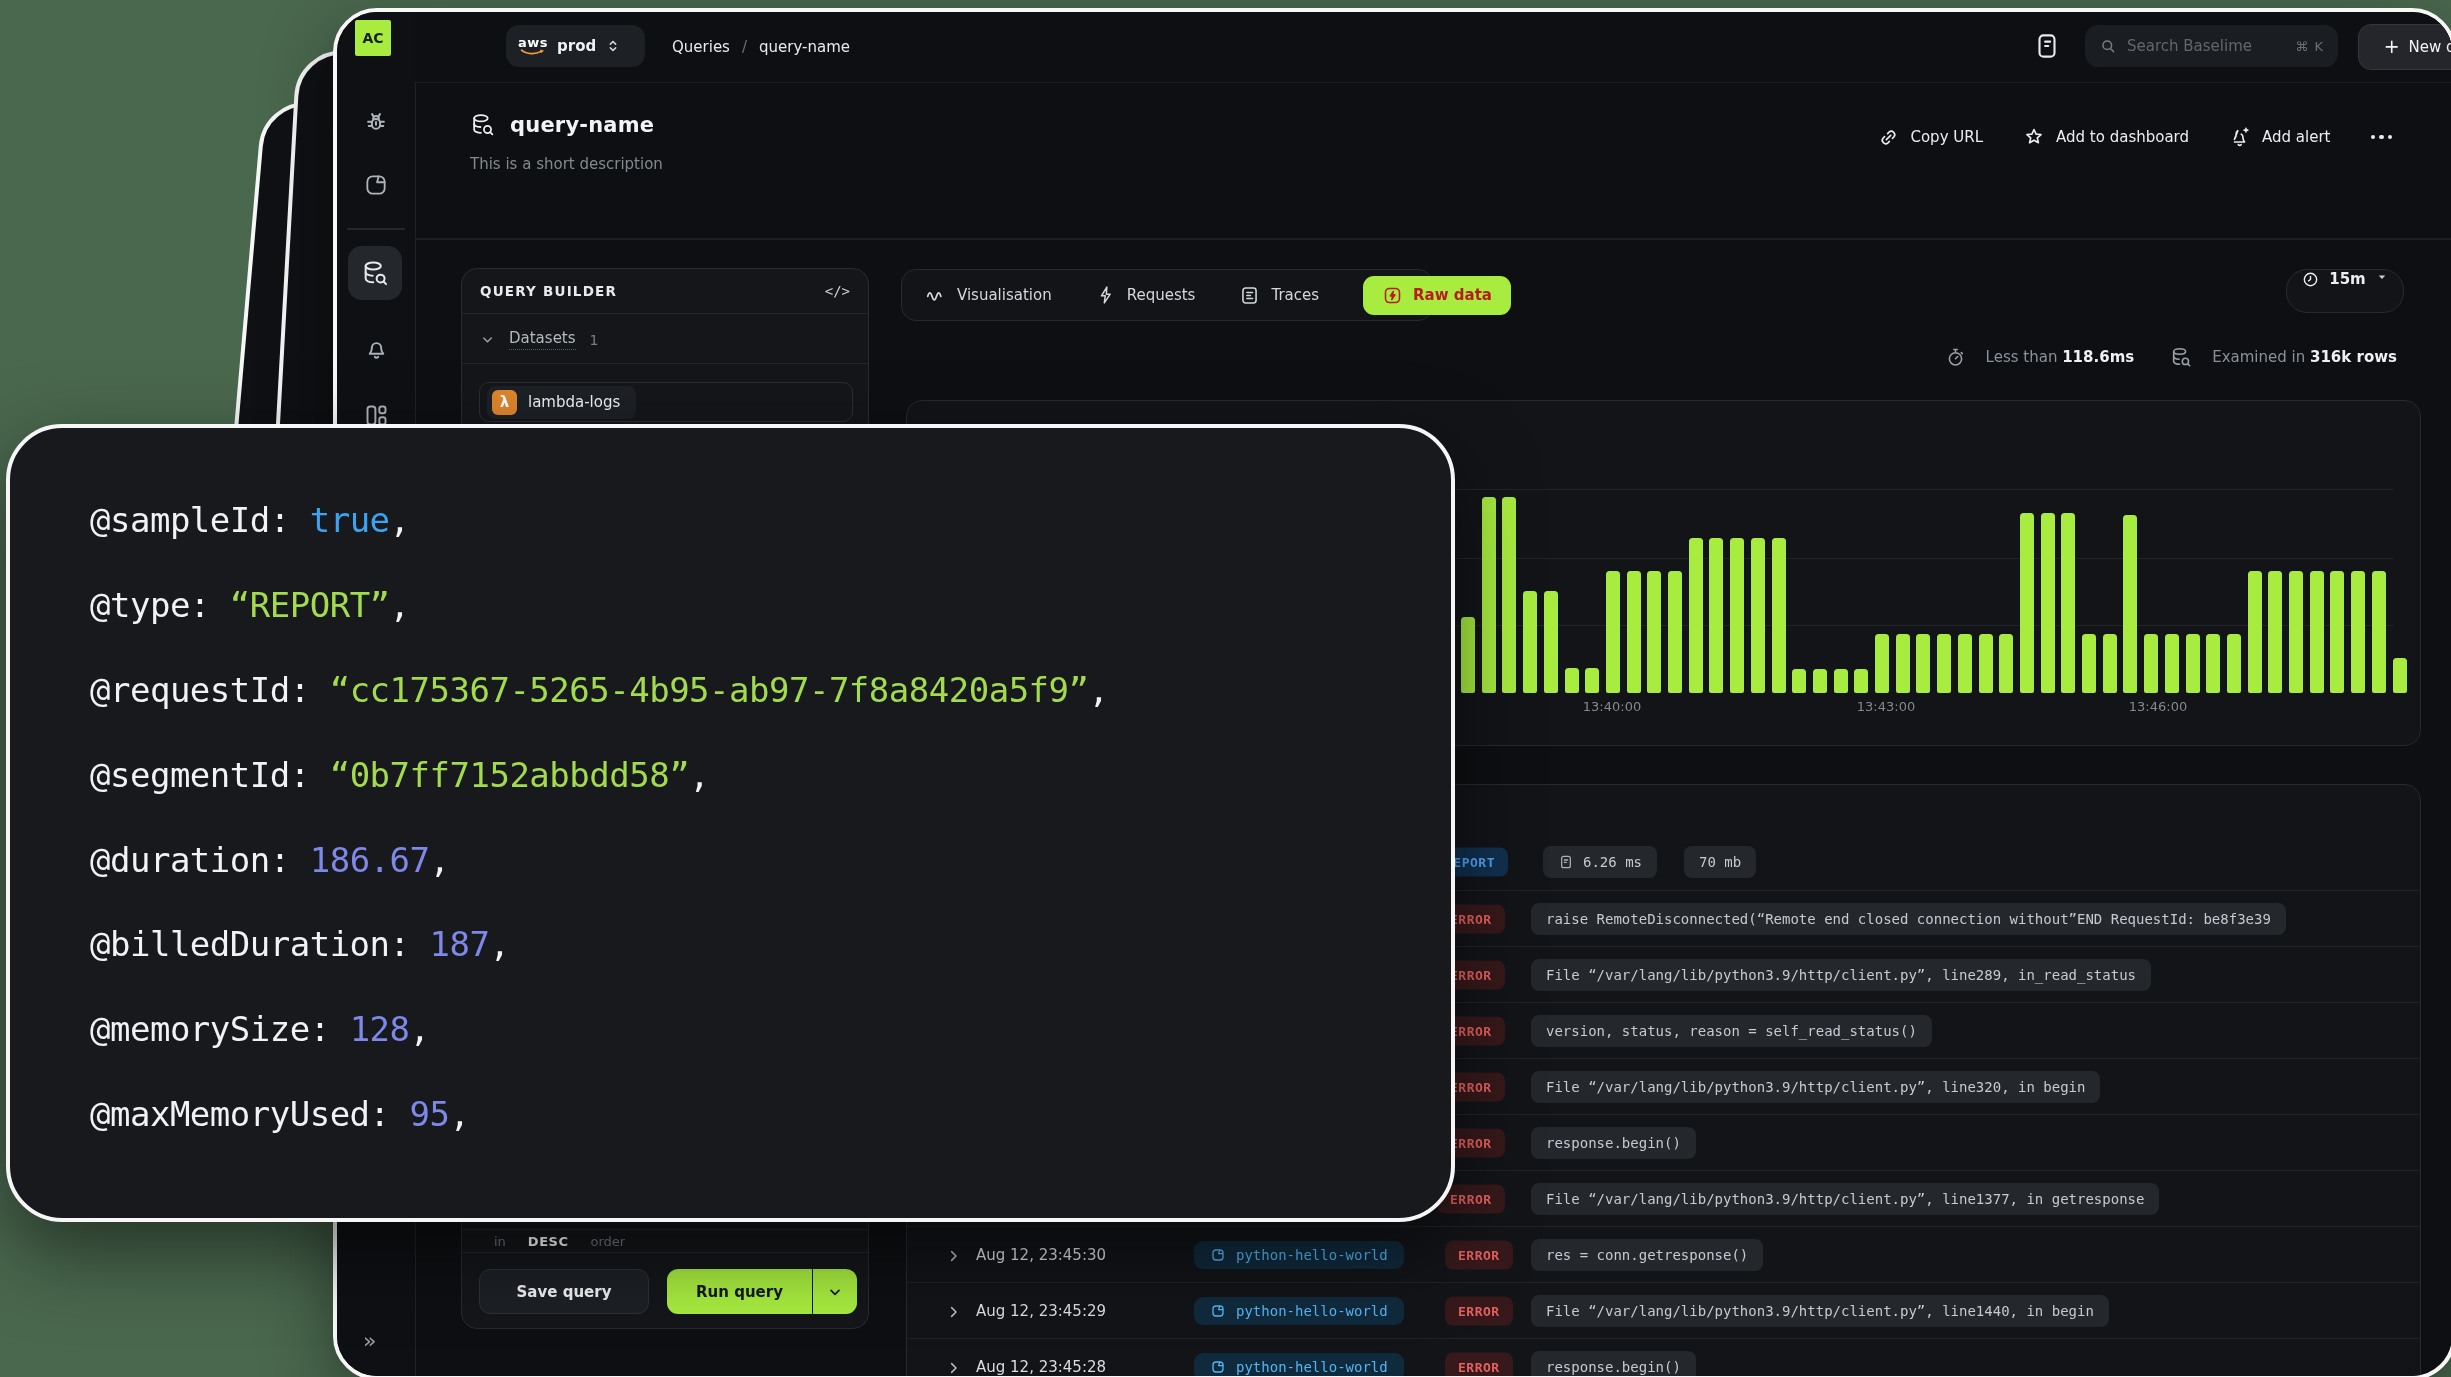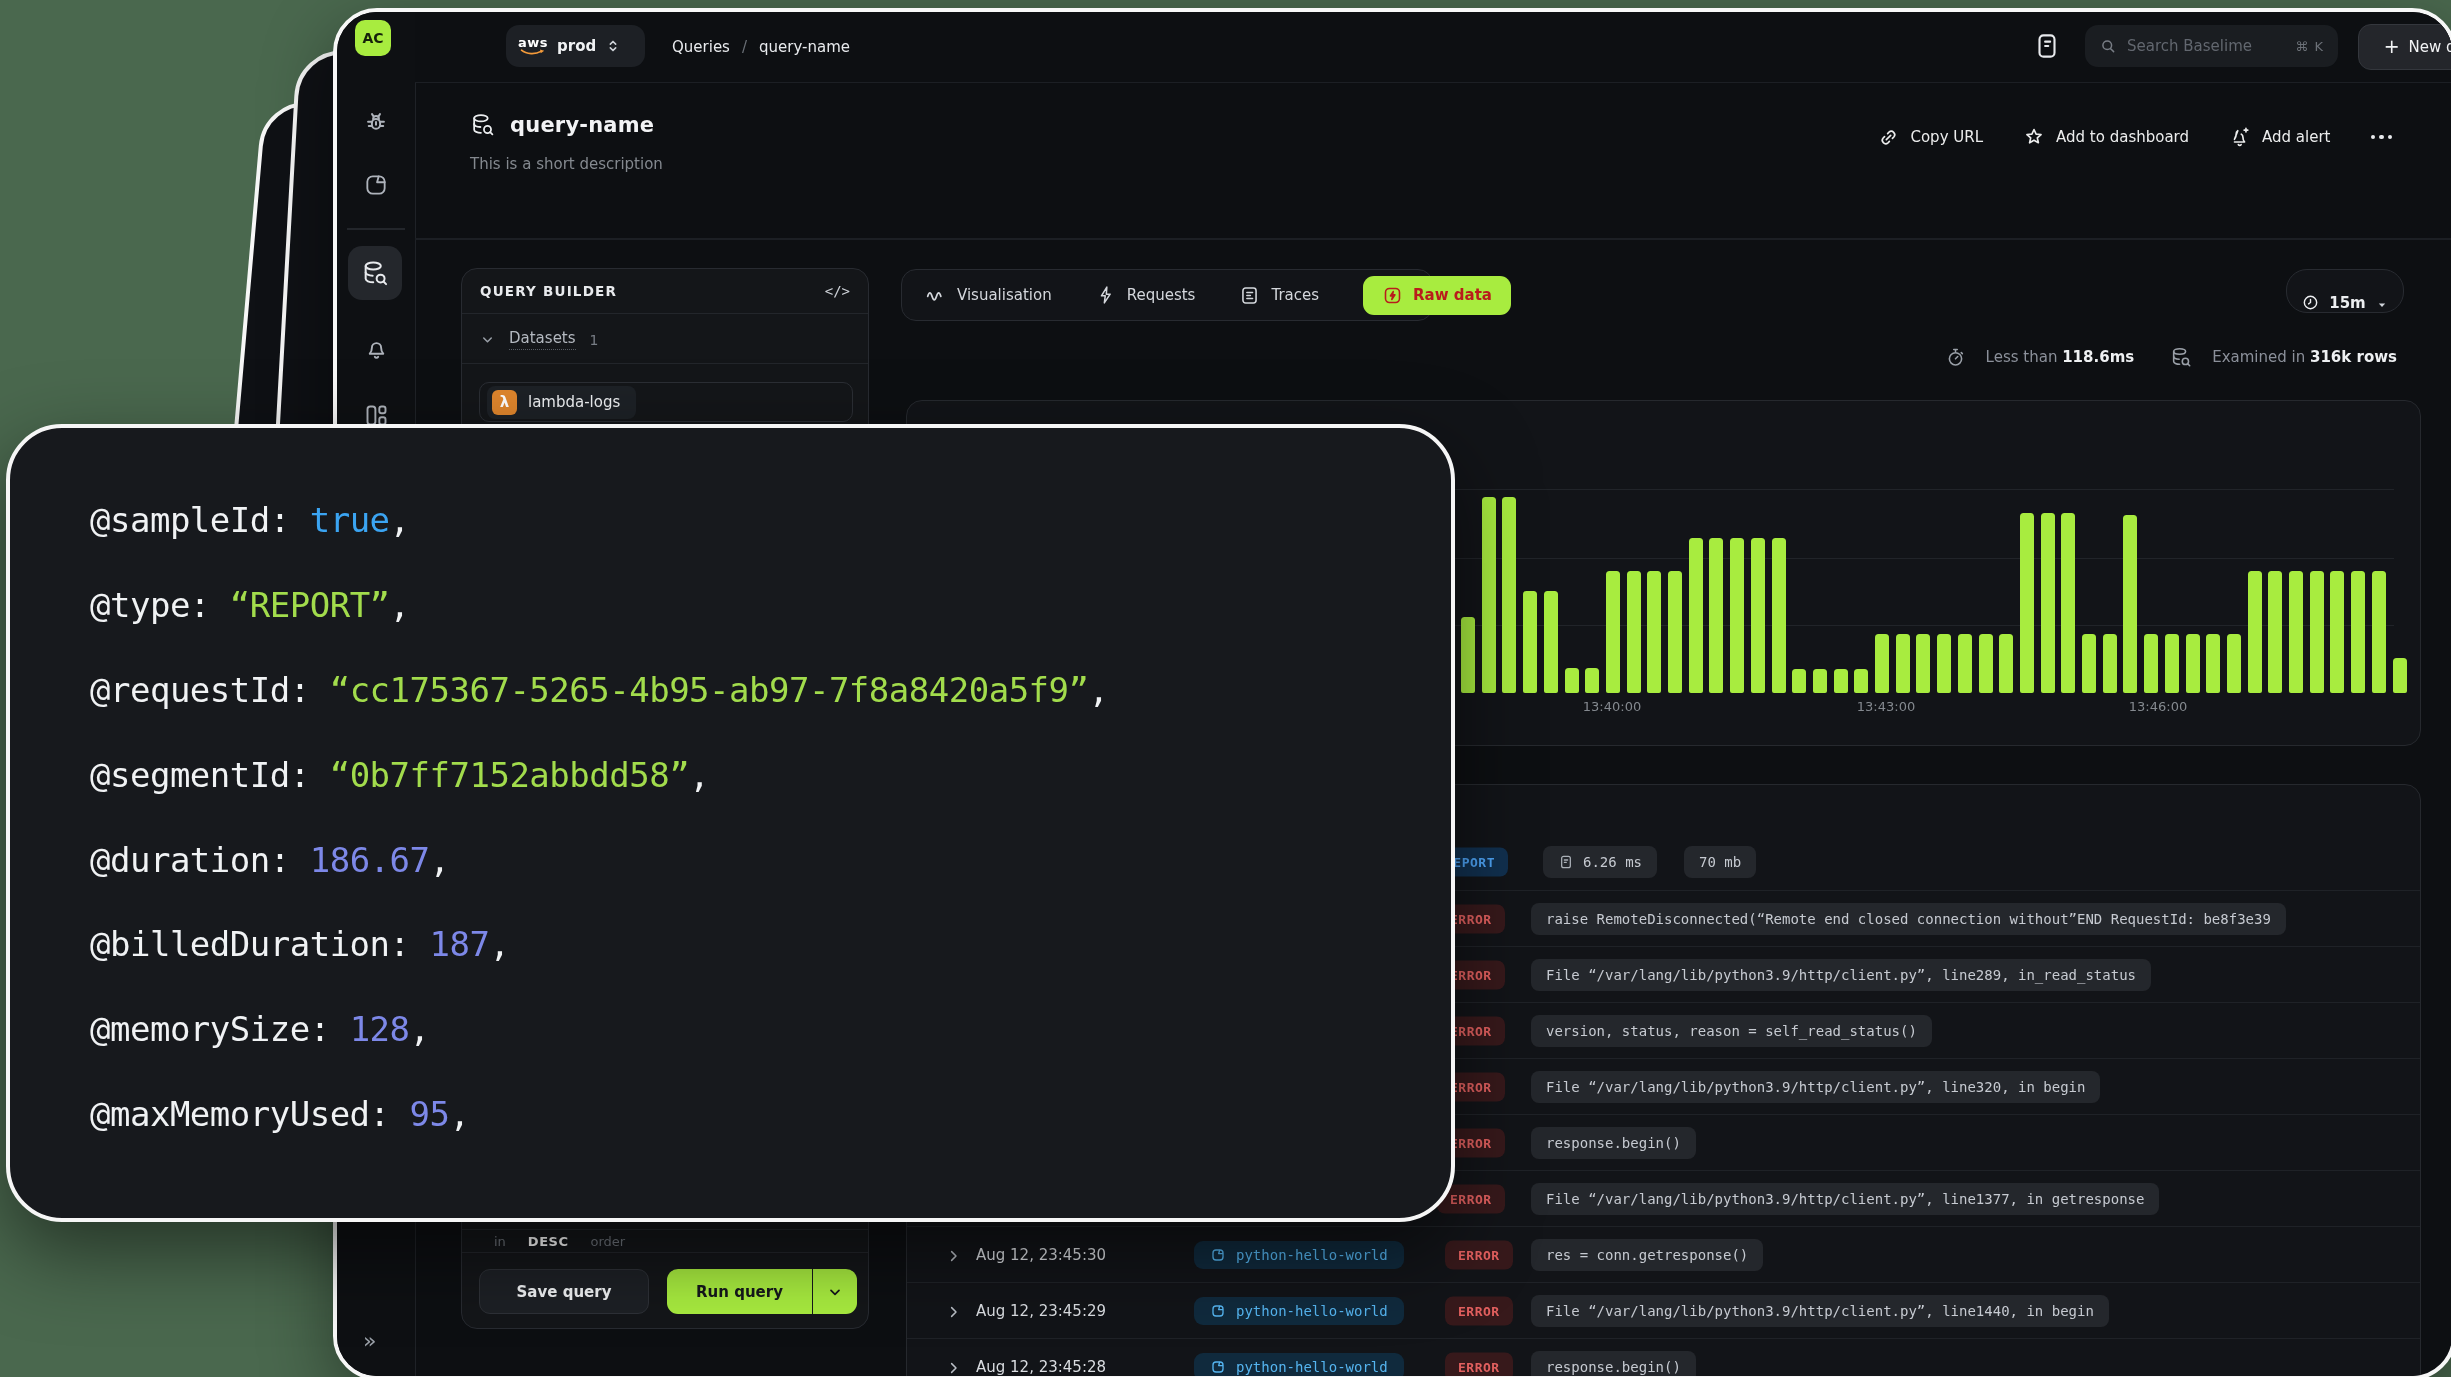--- a/index.html
+++ b/index.html
@@ -4,21 +4,21 @@
 <style>
   html,body{margin:0;padding:0;}
   body{width:2451px;height:1377px;background:#4a684e;font-family:"DejaVu Sans",sans-serif;-webkit-font-smoothing:antialiased;}
   .canvas{position:relative;width:2451px;height:1377px;overflow:hidden;background:#4a684e;}
   .stack-card{position:absolute;width:1000px;background:#0f1115;border:4px solid #f7f7f7;border-radius:48px;transform-origin:top left;}
   .window{position:absolute;left:333px;top:8px;width:2115px;height:1364px;background:#0d0f12;border:4px solid #f7f7f7;border-radius:44px;box-shadow:0 24px 70px rgba(0,0,0,.4);overflow:hidden;}
   .win-inner{position:absolute;left:0;top:0;right:0;bottom:0;}
   .ic{display:inline-block;vertical-align:middle;flex:none;}
   
   .sidebar{position:absolute;left:0;top:0;bottom:0;width:78px;background:#0e1013;border-right:1.5px solid #1f2227;}
-  .avatar{position:absolute;left:18px;top:8px;width:36px;height:36px;background:#a8ec3f;border-radius:10px;color:#15210a;font-size:14px;font-weight:bold;display:flex;align-items:center;justify-content:center;cursor:pointer;}
+  .avatar{position:absolute;left:18px;top:8px;width:36px;height:36px;background:#a8ec3f;border-radius:2px;color:#15210a;font-size:14px;font-weight:bold;display:flex;align-items:center;justify-content:center;cursor:pointer;}
   .side-ic{position:absolute;left:0;width:78px;display:flex;justify-content:center;color:#aeb3bb;cursor:pointer;}
   .side-div{position:absolute;left:10px;right:10px;height:1.5px;background:#23262b;}
   .side-active{position:absolute;left:11px;width:54px;height:54px;background:#24272c;border-radius:14px;display:flex;align-items:center;justify-content:center;color:#e8eaed;cursor:pointer;}
   .collapse{position:absolute;left:26px;top:1316px;color:#9aa0a8;font-size:22px;cursor:pointer;}
   
   .navbar{position:absolute;left:78px;right:0;top:0;height:70px;border-bottom:1.5px solid #1c1f24;background:#0d0f12;}
   .env-pill{position:absolute;left:91px;top:13px;height:42px;width:139px;background:#1d2025;border-radius:13px;display:flex;align-items:center;gap:9px;padding:0 12px;box-sizing:border-box;color:#f0f2f4;cursor:pointer;}
   .awslogo{display:flex;flex-direction:column;align-items:center;line-height:1;}
   .awslogo b{font-size:13px;font-weight:700;color:#fff;font-style:normal;letter-spacing:.5px;}
   .env-name{font-size:15px;font-weight:600;}
@@ -55,21 +55,21 @@
   .qb-order .in,.qb-order .ord{color:#6f747c;}
   .qb-order .desc{color:#fff;font-weight:700;letter-spacing:.5px;cursor:pointer;}
   .btn-save{position:absolute;left:17px;top:1000px;width:170px;height:45px;background:#1d2025;border:1.5px solid #2e3137;border-radius:11px;color:#f0f2f4;font-size:15px;font-weight:600;display:flex;align-items:center;justify-content:center;box-sizing:border-box;cursor:pointer;}
   .btn-run{position:absolute;left:205px;top:1000px;width:190px;height:45px;background:#a8ec3f;border-radius:11px;color:#15181c;font-size:15px;font-weight:700;display:flex;align-items:center;box-sizing:border-box;cursor:pointer;}
   .btn-run .txt{flex:1;text-align:center;}
   .btn-run .caret{width:44px;height:100%;border-left:1.5px solid #15181c;display:flex;align-items:center;justify-content:center;}
   
   .tabs{position:absolute;left:564px;top:257px;width:532px;height:52px;background:#121418;border:1.5px solid #282b31;border-radius:15px;box-sizing:border-box;display:flex;align-items:center;padding:0 7px 0 22px;gap:44px;}
   .tab{display:flex;align-items:center;gap:11px;color:#d4d7dc;font-size:15px;cursor:pointer;white-space:nowrap;}
   .tab-active{display:flex;align-items:center;gap:10px;background:#a8ec3f;color:#b91c1c;font-weight:700;font-size:15px;border-radius:11px;padding:9px 19px;cursor:pointer;white-space:nowrap;}
-  .timerange{position:absolute;left:1949px;top:257px;width:118px;height:44px;background:#121418;border:1.5px solid #282b31;border-radius:21px;box-sizing:border-box;display:flex;align-items:flex-end;justify-content:center;gap:9px;color:#eceef0;font-size:15px;font-weight:600;cursor:pointer;}
+  .timerange{position:absolute;left:1949px;top:257px;width:118px;height:44px;background:#121418;border:1.5px solid #282b31;border-radius:21px;box-sizing:border-box;display:flex;align-items:flex-start;justify-content:center;gap:9px;color:#eceef0;font-size:15px;font-weight:600;cursor:pointer;}
   
   .stats{position:absolute;right:55px;top:334px;display:flex;align-items:center;gap:36px;font-size:15px;color:#8b909a;}
   .stat{display:flex;align-items:center;gap:20px;}
   .stat b{color:#eef0f2;font-weight:700;}
   
   .chart{position:absolute;left:569px;top:388px;width:1515px;height:346px;background:#121418;border:1.5px solid #26292e;border-radius:16px;box-sizing:border-box;}
   .gridline{position:absolute;left:26px;right:26px;height:1px;background:#212429;}
   .bars{position:absolute;left:554px;bottom:52px;width:952px;height:196px;}
   .bar{position:absolute;bottom:0;width:14px;background:#a8ec3f;border-radius:3.5px 3.5px 2px 2px;}
   .xlabel{position:absolute;top:298px;transform:translateX(-50%);font-size:13px;color:#84898f;}

